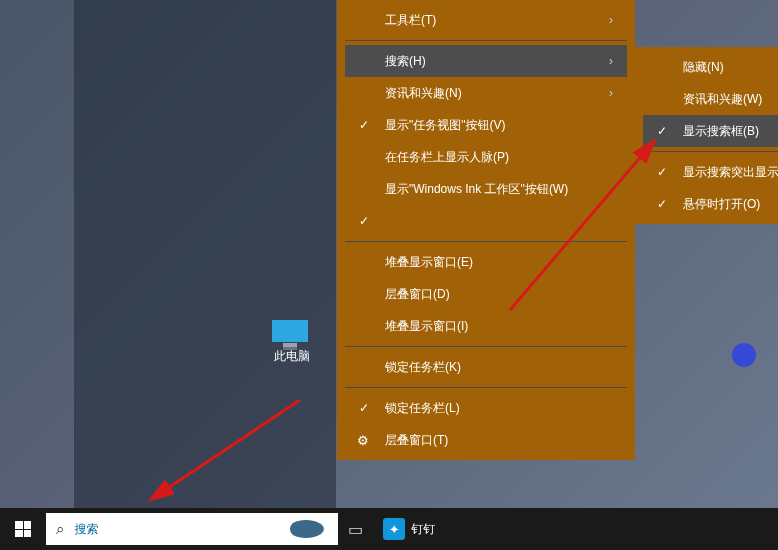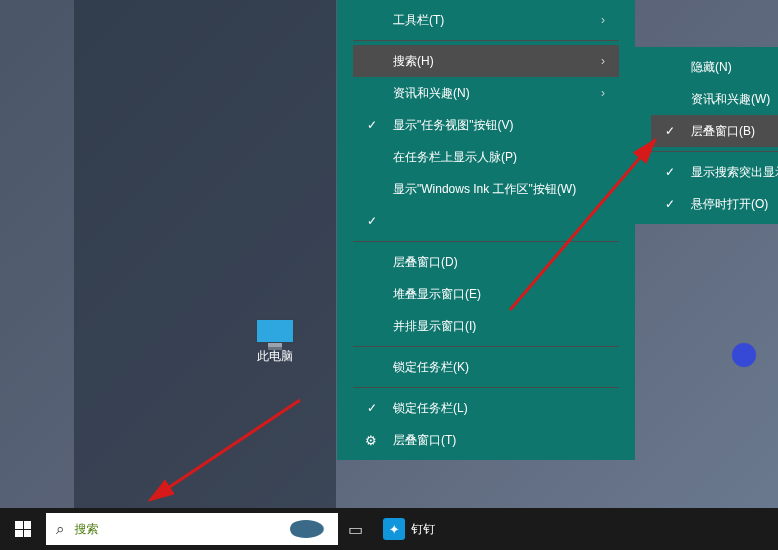--- a/index.html
+++ b/index.html
@@ -13,36 +13,36 @@
     color: #fff;
   }
   
   .bg-dark {
     position: absolute; left: 74px; top: 0; width: 262px; height: 508px;
     background: rgba(30,40,55,0.55);
   }
   
   .desktop-icon {
     position: absolute; left: 240px; top: 318px; width: 70px;
-    display: flex; flex-direction: column; align-items: center; gap: 4px;
+    display: flex; flex-direction: column; align-items: flex-end; gap: 4px;
     color: #fff; font-size: 12px;
   }
   .monitor {
     width: 40px; height: 26px; background: #2ea6e0; border: 2px solid #374151;
     border-radius: 2px; position: relative;
   }
   .monitor::after {
     content:""; position:absolute; left:50%; transform:translateX(-50%);
     bottom:-8px; width:14px; height:4px; background:#9ca3af;
     border-bottom: 3px solid #6b7280;
   }
   
   .context-menu {
-    position: absolute; background: #0f766e; color: #fff;
-    font-size: 12px; padding: 4px 16px;
+    position: absolute; background: #a16207; color: #fff;
+    font-size: 12px; padding: 4px 8px;
   }
   .menu-item {
     display: flex; align-items: center; height: 32px;
     padding: 0 20px 0 40px; position: relative; white-space: nowrap;
   }
   .menu-item.hover { background: #4d4d4d; }
   .menu-item .check {
     position: absolute; left: 14px; top: 50%; transform: translateY(-50%);
     font-size: 12px; color: #fff;
   }
@@ -128,27 +128,27 @@
     <span>在任务栏上显示人脉(P)</span>
   </div>
   <div class="menu-item">
     <span>显示"Windows Ink 工作区"按钮(W)</span>
   </div>
   <div class="menu-item">
     <span class="check">✓</span>
   </div>
   <div class="sep"></div>
   <div class="menu-item">
+    <span>堆叠显示窗口(E)</span>
+  </div>
+  <div class="menu-item">
     <span>层叠窗口(D)</span>
   </div>
   <div class="menu-item">
-    <span>堆叠显示窗口(E)</span>
-  </div>
-  <div class="menu-item">
-    <span>并排显示窗口(I)</span>
+    <span>堆叠显示窗口(I)</span>
   </div>
   <div class="sep"></div>
   <div class="menu-item">
     <span>锁定任务栏(K)</span>
   </div>
   <div class="sep"></div>
   <div class="menu-item">
     <span class="check">✓</span>
     <span>锁定任务栏(L)</span>
   </div>
@@ -160,21 +160,21 @@
 
 <div class="context-menu menu-sub">
   <div class="menu-item">
     <span>隐藏(N)</span>
   </div>
   <div class="menu-item">
     <span>资讯和兴趣(W)</span>
   </div>
   <div class="menu-item hover">
     <span class="check">✓</span>
-    <span>层叠窗口(B)</span>
+    <span>显示搜索框(B)</span>
   </div>
   <div class="sep"></div>
   <div class="menu-item">
     <span class="check">✓</span>
     <span>显示搜索突出显示(H)</span>
   </div>
   <div class="menu-item">
     <span class="check">✓</span>
     <span>悬停时打开(O)</span>
   </div>
@@ -201,21 +201,21 @@
   <div class="start-btn">
     <div class="win-logo">
       <div></div>
         <div></div>
         <div></div>
         <div></div>
     </div>
   </div>
   <div class="search-box">
     <span style="font-size:15px;color:#333;">⌕</span>
-    <span style="color:#4d7c0f;">搜索</span>
+    <span style="color:#0369a1;">搜索</span>
     <div class="fish"></div>
   </div>
   <div class="task-icons">
     <div class="task-item">
       <span style="font-size:16px;color:#ddd;">▭</span>
     </div>
     <div class="task-item">
       <div class="icon-sq" style="background:#1296db;color:#fff;font-size:13px;">✦</div>
       <span>钉钉</span>
     </div>

